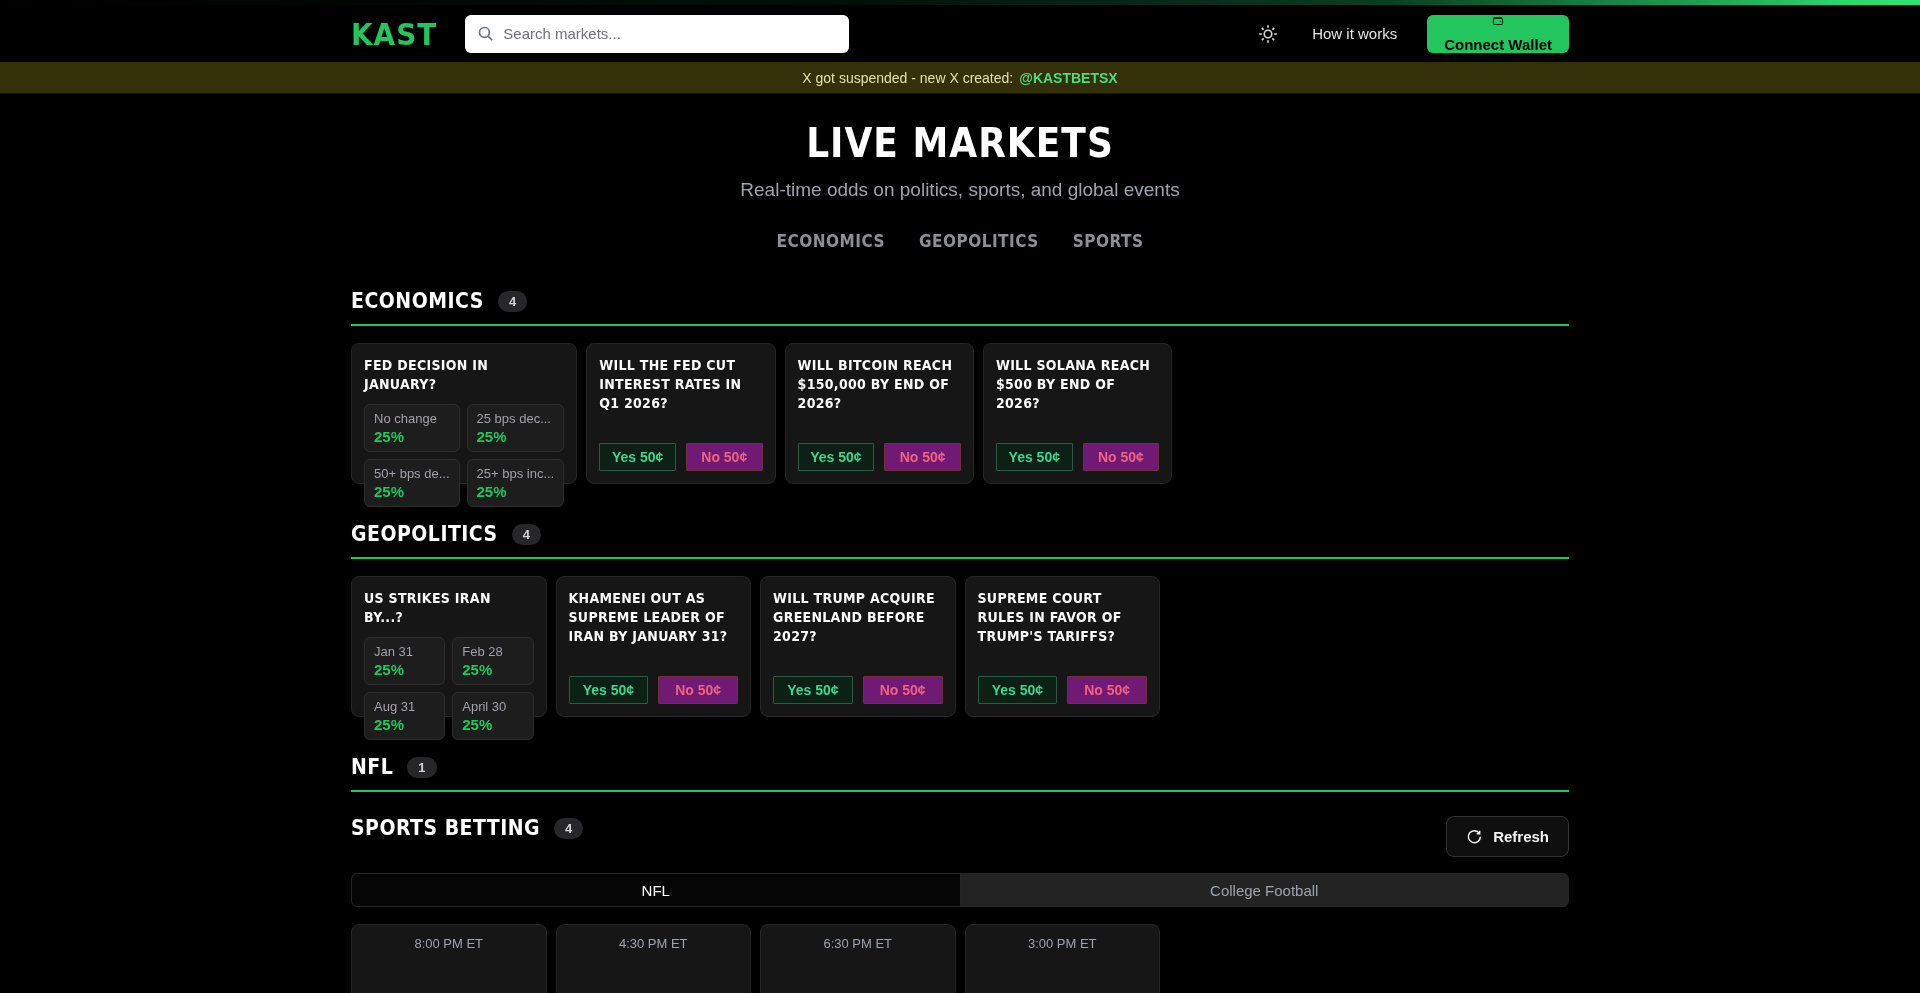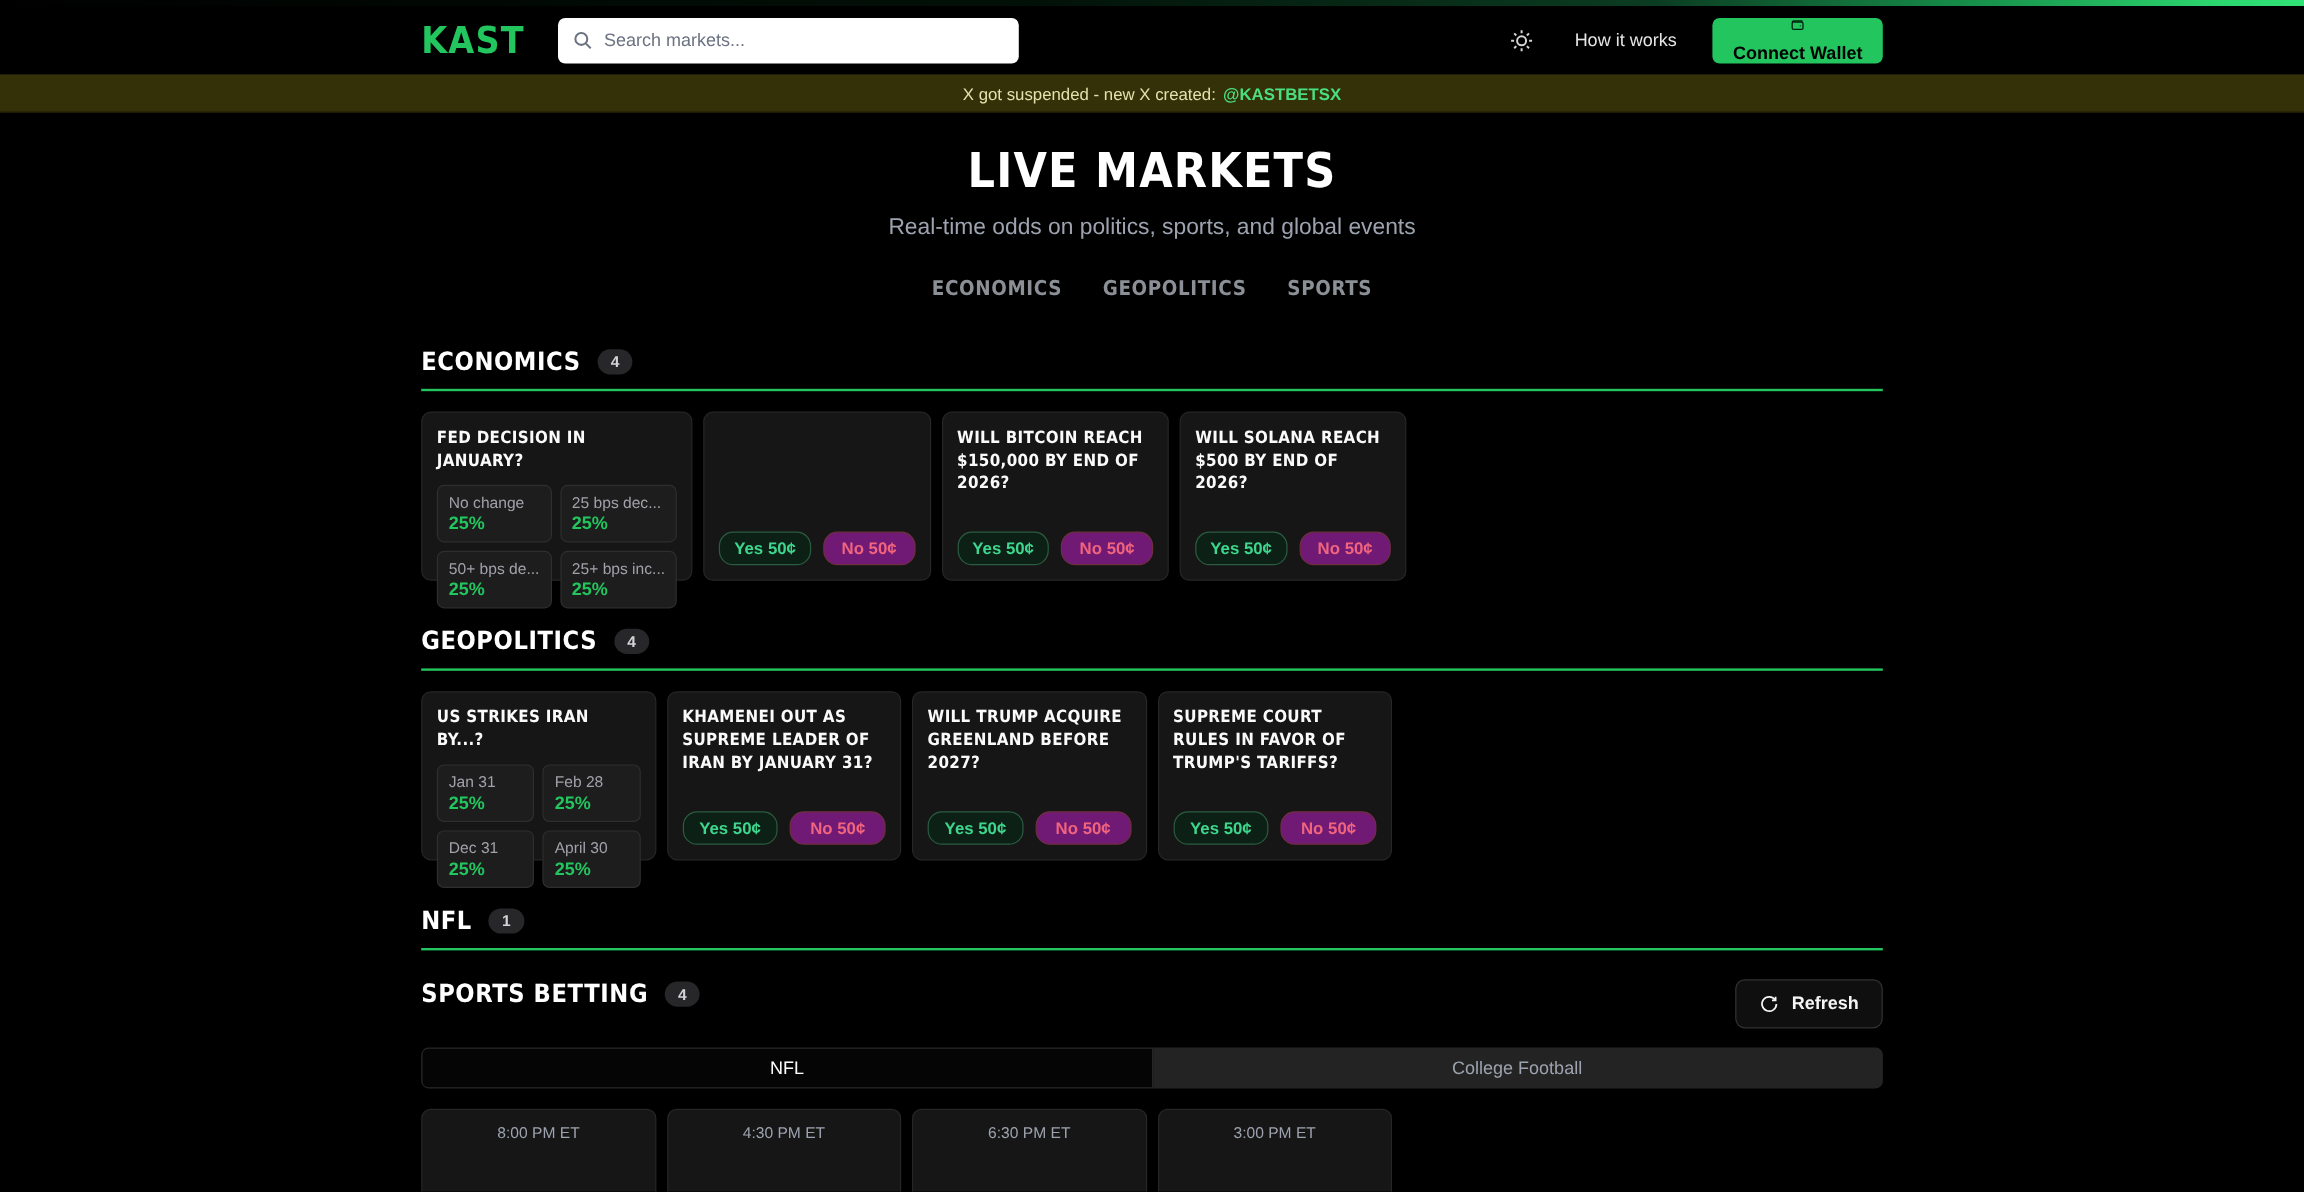--- a/index.html
+++ b/index.html
@@ -50,21 +50,21 @@
 
   .cards { display:grid; grid-template-columns:repeat(6,1fr); gap:9px; margin-top:17px; }
   .card { background:#161616; border:1px solid #262626; border-radius:8px; padding:12px;
     height:141px; display:flex; flex-direction:column; }
   .card-title { font-size:14px; font-weight:700; letter-spacing:0.3px; line-height:1.35; color:#fafafa; }
   .opt-grid { display:grid; grid-template-columns:1fr 1fr; gap:7px; margin-top:10px; }
   .opt { background:#1d1d1d; border:1px solid #2e2e2e; border-radius:6px; padding:6px 9px; cursor:pointer; }
   .opt-label { display:block; color:#a1a1aa; font-size:13px; white-space:nowrap; overflow:hidden; }
   .opt-pct { display:block; color:#22c55e; font-size:15px; font-weight:700; margin-top:2px; }
   .btn-row { display:flex; gap:10px; margin-top:auto; }
-  .btn-row button { flex:1; height:28px; border-radius:12px; font-size:14px; font-weight:700; cursor:pointer;
+  .btn-row button { flex:1; height:28px; border-radius:1px; font-size:14px; font-weight:700; cursor:pointer;
     font-family:"Liberation Sans",sans-serif; }
   .yes-btn { background:#0d2016; border:1px solid #2b5c41; color:#3dd68c; }
   .no-btn { background:#701a75; border:1px solid #6e2f3f; color:#f0647e; }
 
   
   .sb-head { display:flex; align-items:flex-start; margin-top:24px; }
   .refresh-btn { margin-left:auto; display:flex; align-items:center; gap:11px; background:#0f0f0f;
     border:1px solid #333; border-radius:8px; color:#f4f4f5; font-size:15px; padding:11px 19px; cursor:pointer;
     font-family:"Liberation Sans",sans-serif;font-weight:bold; }
   .seg-tabs { display:flex; margin-top:16px; border-radius:6px; overflow:hidden; border:1px solid #262626;
@@ -158,20 +158,21 @@
             <span class="opt-label">50+ bps de...</span>
             <span class="opt-pct">25%</span>
           </div>
           <div class="opt">
             <span class="opt-label">25+ bps inc...</span>
             <span class="opt-pct">25%</span>
           </div>
         </div>
       </div>
       <div class="card">
+        <h3 class="card-title cond">WILL THE FED CUT INTEREST RATES IN Q1 2026?</h3>
         <div class="btn-row">
           <button class="yes-btn">Yes 50¢</button>
           <button class="no-btn">No 50¢</button>
         </div>
       </div>
       <div class="card">
         <h3 class="card-title cond">WILL BITCOIN REACH $150,000 BY END OF 2026?</h3>
         <div class="btn-row">
           <button class="yes-btn">Yes 50¢</button>
           <button class="no-btn">No 50¢</button>
@@ -199,21 +200,21 @@
         <div class="opt-grid">
           <div class="opt">
             <span class="opt-label">Jan 31</span>
             <span class="opt-pct">25%</span>
           </div>
           <div class="opt">
             <span class="opt-label">Feb 28</span>
             <span class="opt-pct">25%</span>
           </div>
           <div class="opt">
-            <span class="opt-label">Dec 31</span>
+            <span class="opt-label">Aug 31</span>
             <span class="opt-pct">25%</span>
           </div>
           <div class="opt">
             <span class="opt-label">April 30</span>
             <span class="opt-pct">25%</span>
           </div>
         </div>
       </div>
       <div class="card">
         <h3 class="card-title cond">KHAMENEI OUT AS SUPREME LEADER OF IRAN BY JANUARY 31?</h3>

